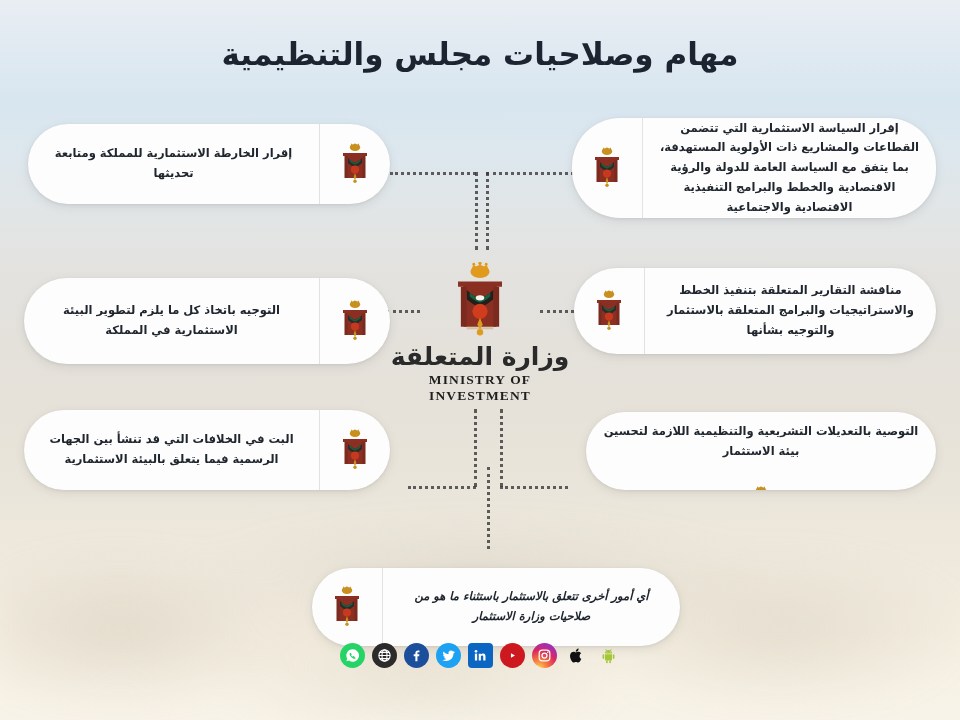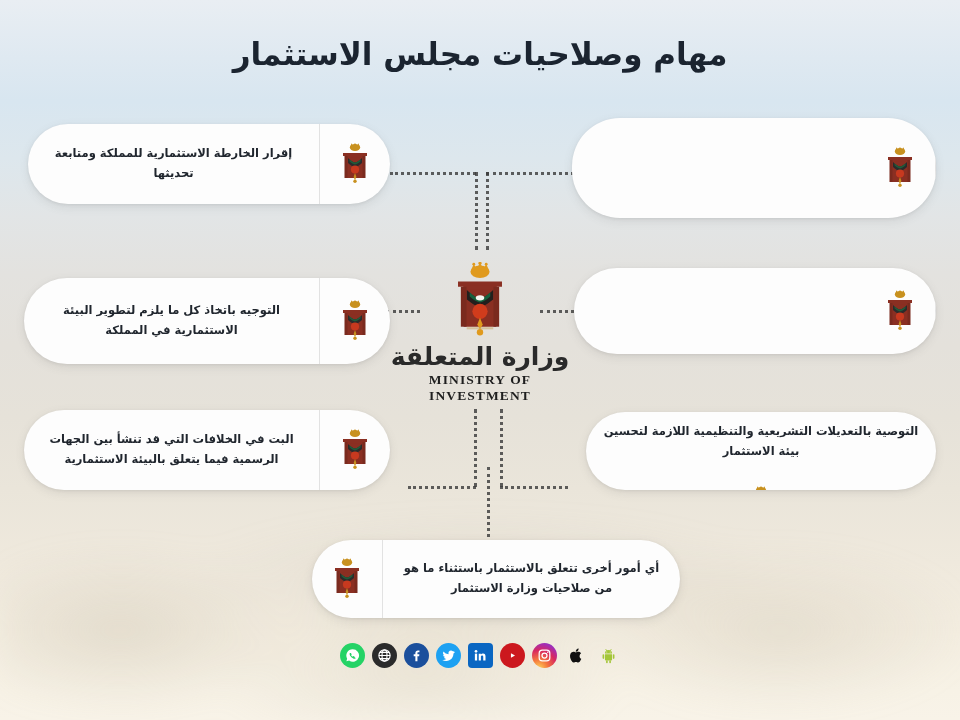--- a/index.html
+++ b/index.html
@@ -169,21 +169,21 @@
     font-family: "DejaVu Sans", "Liberation Sans", sans-serif;
   }
 </style>
 </head>
 <body>
 
 <div id="stage">
 
   <div id="haze"></div>
 
-  <div id="title">مهام وصلاحيات مجلس الاستثمار</div>
+  <div id="title">مهام وصلاحيات مجلس والتنظيمية</div>
 
   <div class="dot-h" style="left:390px; top:172px; width:86px;"></div>
   <div class="dot-v" style="left:475px; top:172px; height:78px;"></div>
 
   <div class="dot-h" style="left:486px; top:172px; width:88px;"></div>
   <div class="dot-v" style="left:486px; top:172px; height:78px;"></div>
 
   <div class="dot-h" style="left:386px; top:310px; width:34px;"></div>
   <div class="dot-h" style="left:540px; top:310px; width:34px;"></div>
 
@@ -208,20 +208,21 @@
         <path d="M11.5 17.2 C13.4 19.1 15.2 20.2 17 20.6 C18.8 20.2 20.6 19.1 22.5 17.2 L22.5 19.2 C20.6 21 18.8 22 17 22.4 C15.2 22 13.4 21 11.5 19.2 Z" fill="#1f5c3a"></path>
         <circle cx="17" cy="27.5" r="4.1" fill="#c7391f"></circle>
         <path d="M17 31 L18.4 35 L17 38 L15.6 35 Z" fill="#c8911f"></path>
         <circle cx="17" cy="39.2" r="1.7" fill="#c8911f"></circle>
       </svg>
     </div>
     <div class="card-text">إقرار الخارطة الاستثمارية للمملكة ومتابعة تحديثها</div>
   </div>
 
   <div class="card icon-right" style="left:572px; top:118px; width:364px; height:100px;">
+    <div class="card-text">إقرار السياسة الاستثمارية التي تتضمن القطاعات والمشاريع ذات الأولوية المستهدفة، بما يتفق مع السياسة العامة للدولة والرؤية الاقتصادية والخطط والبرامج التنفيذية الاقتصادية والاجتماعية</div>
     <div class="card-icon">
       <svg class="emblem" width="34" height="44" viewBox="0 0 34 44" aria-hidden="true">
         <ellipse cx="17" cy="5.5" rx="5.2" ry="3.4" fill="#c8911f"></ellipse>
         <path d="M12.3 4.4 L13.6 1.3 L15 4.0 L17 0.9 L19 4.0 L20.4 1.3 L21.7 4.4 Z" fill="#c8911f"></path>
         <path d="M5 11 h24 v3 h-3 v22 h-18 v-22 h-3 z" fill="#8a2f22"></path>
         <rect x="8" y="13" width="18" height="2.2" fill="#8a2f22"></rect>
         <path d="M6.5 14 h3 v22 h-3 z" fill="#7a2a1e"></path>
         <path d="M24.5 14 h3 v22 h-3 z" fill="#7a2a1e"></path>
         <path d="M10 16 C12.5 18.5 14.5 20 17 20.5 C19.5 20 21.5 18.5 24 16 L24 21 C21 23.5 19 24.8 17 25.2 C15 24.8 13 23.5 10 21 Z" fill="#2b2b2b"></path>
         <path d="M11.5 17.2 C13.4 19.1 15.2 20.2 17 20.6 C18.8 20.2 20.6 19.1 22.5 17.2 L22.5 19.2 C20.6 21 18.8 22 17 22.4 C15.2 22 13.4 21 11.5 19.2 Z" fill="#1f5c3a"></path>
@@ -245,20 +246,21 @@
         <path d="M11.5 17.2 C13.4 19.1 15.2 20.2 17 20.6 C18.8 20.2 20.6 19.1 22.5 17.2 L22.5 19.2 C20.6 21 18.8 22 17 22.4 C15.2 22 13.4 21 11.5 19.2 Z" fill="#1f5c3a"></path>
         <circle cx="17" cy="27.5" r="4.1" fill="#c7391f"></circle>
         <path d="M17 31 L18.4 35 L17 38 L15.6 35 Z" fill="#c8911f"></path>
         <circle cx="17" cy="39.2" r="1.7" fill="#c8911f"></circle>
       </svg>
     </div>
     <div class="card-text">التوجيه باتخاذ كل ما يلزم لتطوير البيئة الاستثمارية في المملكة</div>
   </div>
 
   <div class="card icon-right" style="left:574px; top:268px; width:362px; height:86px;">
+    <div class="card-text">مناقشة التقارير المتعلقة بتنفيذ الخطط والاستراتيجيات والبرامج المتعلقة بالاستثمار والتوجيه بشأنها</div>
     <div class="card-icon">
       <svg class="emblem" width="34" height="44" viewBox="0 0 34 44" aria-hidden="true">
         <ellipse cx="17" cy="5.5" rx="5.2" ry="3.4" fill="#c8911f"></ellipse>
         <path d="M12.3 4.4 L13.6 1.3 L15 4.0 L17 0.9 L19 4.0 L20.4 1.3 L21.7 4.4 Z" fill="#c8911f"></path>
         <path d="M5 11 h24 v3 h-3 v22 h-18 v-22 h-3 z" fill="#8a2f22"></path>
         <rect x="8" y="13" width="18" height="2.2" fill="#8a2f22"></rect>
         <path d="M6.5 14 h3 v22 h-3 z" fill="#7a2a1e"></path>
         <path d="M24.5 14 h3 v22 h-3 z" fill="#7a2a1e"></path>
         <path d="M10 16 C12.5 18.5 14.5 20 17 20.5 C19.5 20 21.5 18.5 24 16 L24 21 C21 23.5 19 24.8 17 25.2 C15 24.8 13 23.5 10 21 Z" fill="#2b2b2b"></path>
         <path d="M11.5 17.2 C13.4 19.1 15.2 20.2 17 20.6 C18.8 20.2 20.6 19.1 22.5 17.2 L22.5 19.2 C20.6 21 18.8 22 17 22.4 C15.2 22 13.4 21 11.5 19.2 Z" fill="#1f5c3a"></path>
@@ -300,21 +302,21 @@
         <path d="M24.5 14 h3 v22 h-3 z" fill="#7a2a1e"></path>
         <path d="M10 16 C12.5 18.5 14.5 20 17 20.5 C19.5 20 21.5 18.5 24 16 L24 21 C21 23.5 19 24.8 17 25.2 C15 24.8 13 23.5 10 21 Z" fill="#2b2b2b"></path>
         <path d="M11.5 17.2 C13.4 19.1 15.2 20.2 17 20.6 C18.8 20.2 20.6 19.1 22.5 17.2 L22.5 19.2 C20.6 21 18.8 22 17 22.4 C15.2 22 13.4 21 11.5 19.2 Z" fill="#1f5c3a"></path>
         <circle cx="17" cy="27.5" r="4.1" fill="#c7391f"></circle>
         <path d="M17 31 L18.4 35 L17 38 L15.6 35 Z" fill="#c8911f"></path>
         <circle cx="17" cy="39.2" r="1.7" fill="#c8911f"></circle>
       </svg>
     </div>
   </div>
 
-  <div class="card icon-right" style="left:312px; top:540px; width:368px; height:78px;">
+  <div class="card icon-right" style="left:312px; top:568px; width:368px; height:78px;font-style:italic;">
     <div class="card-text">أي أمور أخرى تتعلق بالاستثمار باستثناء ما هو من صلاحيات وزارة الاستثمار</div>
     <div class="card-icon">
       <svg class="emblem" width="34" height="44" viewBox="0 0 34 44" aria-hidden="true">
         <ellipse cx="17" cy="5.5" rx="5.2" ry="3.4" fill="#c8911f"></ellipse>
         <path d="M12.3 4.4 L13.6 1.3 L15 4.0 L17 0.9 L19 4.0 L20.4 1.3 L21.7 4.4 Z" fill="#c8911f"></path>
         <path d="M5 11 h24 v3 h-3 v22 h-18 v-22 h-3 z" fill="#8a2f22"></path>
         <rect x="8" y="13" width="18" height="2.2" fill="#8a2f22"></rect>
         <path d="M6.5 14 h3 v22 h-3 z" fill="#7a2a1e"></path>
         <path d="M24.5 14 h3 v22 h-3 z" fill="#7a2a1e"></path>
         <path d="M10 16 C12.5 18.5 14.5 20 17 20.5 C19.5 20 21.5 18.5 24 16 L24 21 C21 23.5 19 24.8 17 25.2 C15 24.8 13 23.5 10 21 Z" fill="#2b2b2b"></path>

